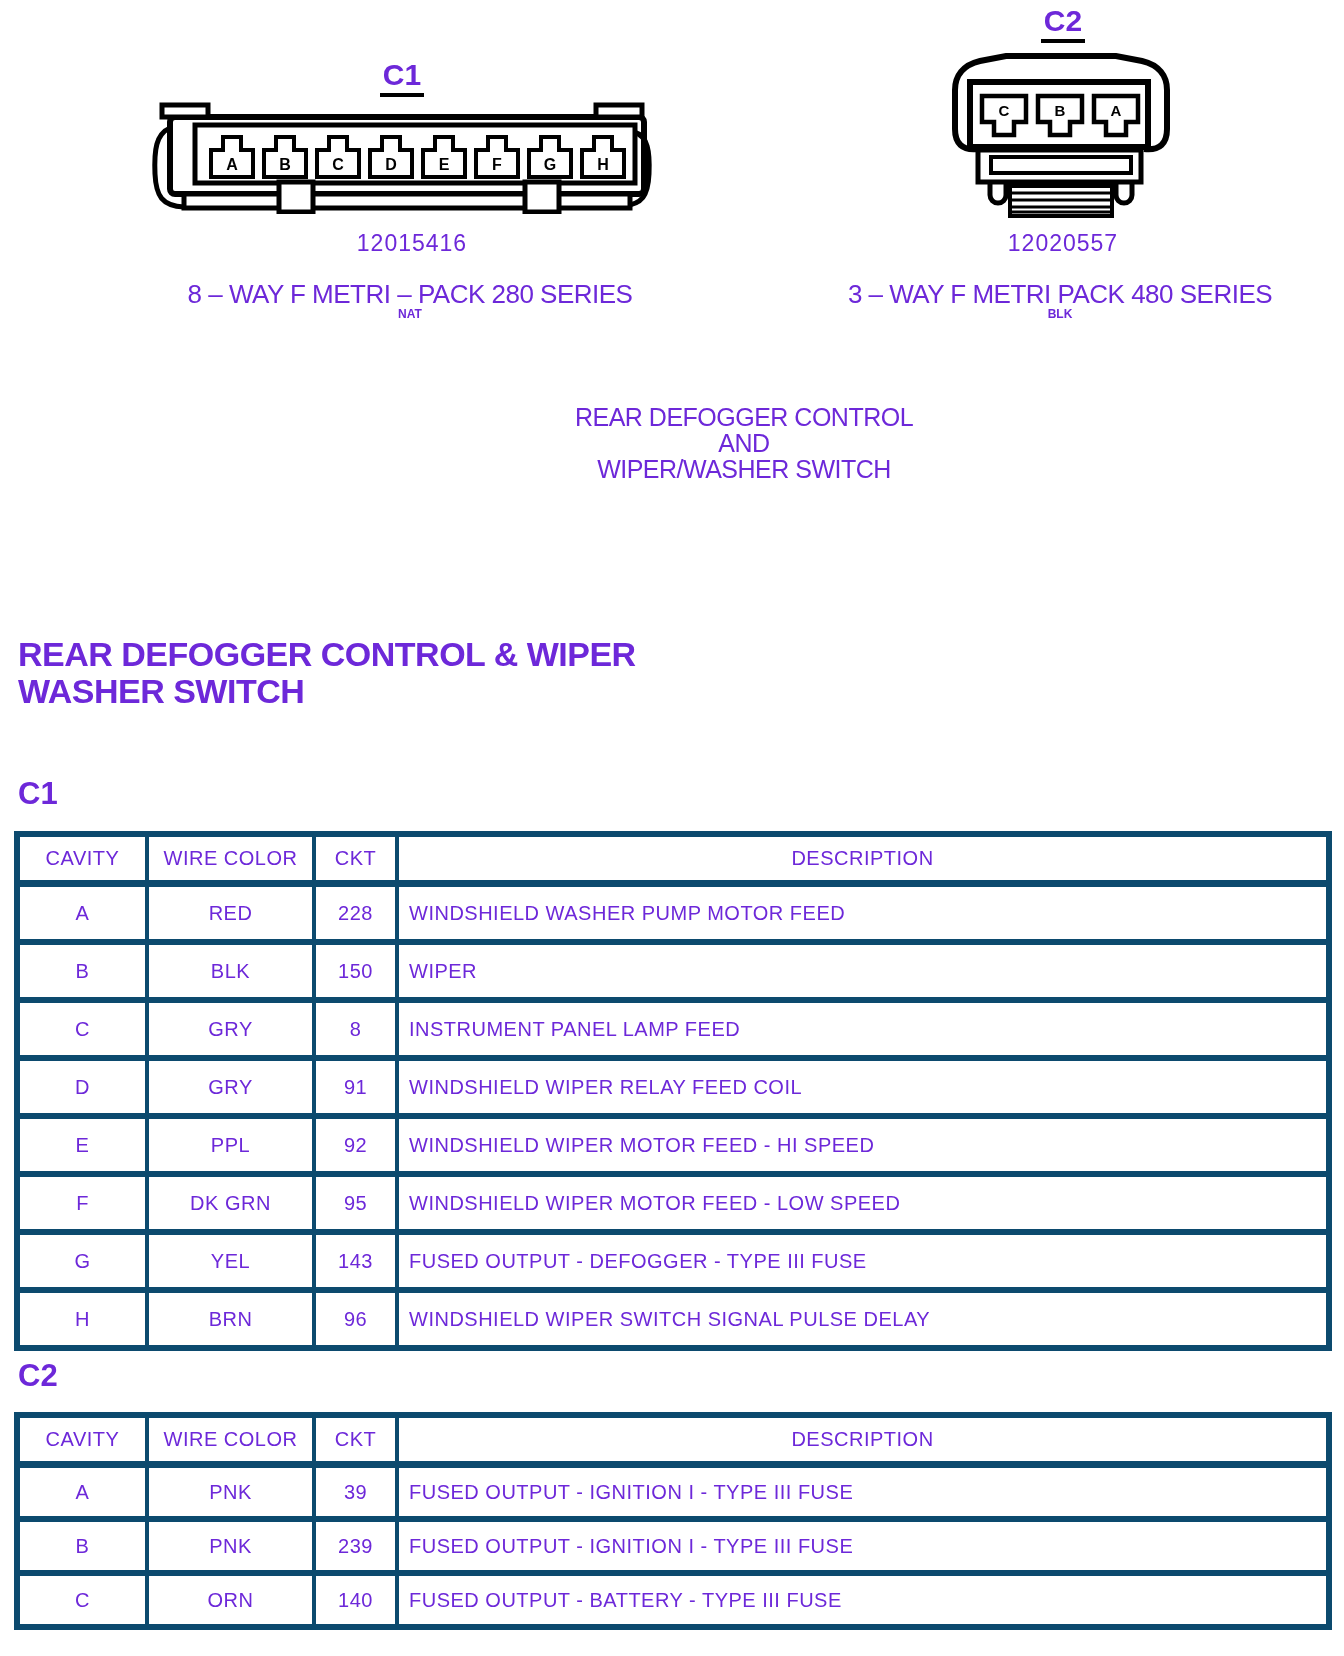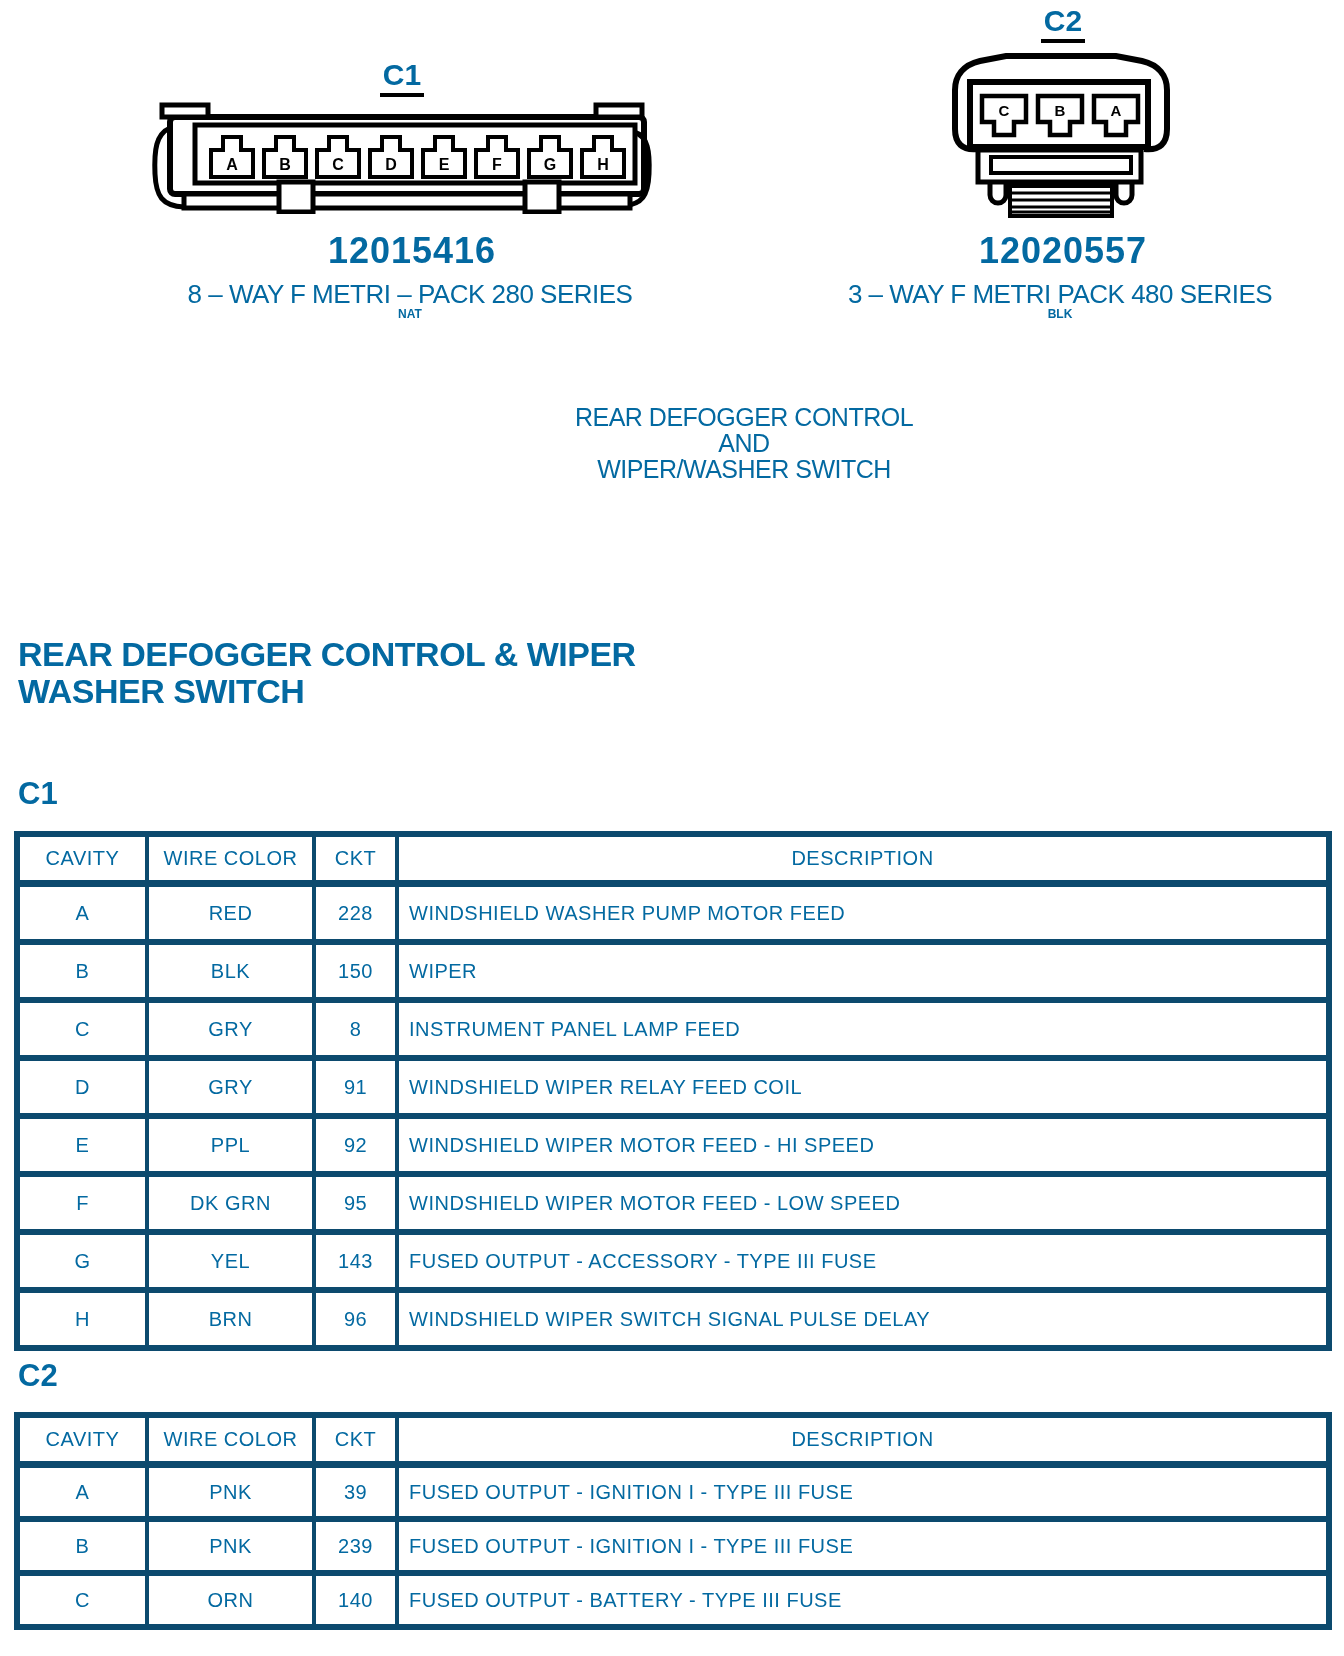--- a/index.html
+++ b/index.html
@@ -1,24 +1,24 @@
 <!DOCTYPE html>
 <html><head>
 <meta charset="utf-8">
 <style>
   html,body{margin:0;padding:0;background:#ffffff;}
   #page{
-    position:relative;width:1344px;height:1656px;background:#ffffff;color:#0369a1;
+    position:relative;width:1344px;height:1656px;background:#ffffff;color:#6d28d9;
     font-family:"Liberation Sans", sans-serif;overflow:hidden;
   }
   .abs{position:absolute;}
   .ctr{text-align:center;}
   .diagram-label{font-size:30px;font-weight:700;}
   .diagram-label span{display:inline-block;border-bottom:4px solid #000;padding:0 3px 1px 3px;}
-  .part-number{font-size:36px;font-weight:700;letter-spacing:1px;}
+  .part-number{font-size:23px;font-weight:400;letter-spacing:1px;}
   .series-line{font-size:26px;font-weight:400;letter-spacing:-0.5px;white-space:nowrap;}
   .material-line{font-size:12px;font-weight:700;}
   .caption{font-size:25px;font-weight:400;line-height:26px;letter-spacing:-0.5px;}
   .page-heading{font-size:34px;font-weight:700;line-height:37px;letter-spacing:-0.5px;}
   .section-label{font-size:31px;font-weight:700;}
   svg{display:block;}
   svg .ink{stroke:#000;fill:none;}
   svg .paper{stroke:#000;fill:#ffffff;}
   svg text{font-family:"Liberation Sans",sans-serif;font-weight:700;fill:#000;}
   table.pin-table{
@@ -166,21 +166,21 @@
     <tr>
       <td>F</td>
       <td>DK GRN</td>
       <td>95</td>
       <td class="desc">WINDSHIELD WIPER MOTOR FEED - LOW SPEED</td>
     </tr>
     <tr>
       <td>G</td>
       <td>YEL</td>
       <td>143</td>
-      <td class="desc">FUSED OUTPUT - ACCESSORY - TYPE III FUSE</td>
+      <td class="desc">FUSED OUTPUT - DEFOGGER - TYPE III FUSE</td>
     </tr>
     <tr>
       <td>H</td>
       <td>BRN</td>
       <td>96</td>
       <td class="desc">WINDSHIELD WIPER SWITCH SIGNAL PULSE DELAY</td>
     </tr>
   </tbody>
     </table>
 

